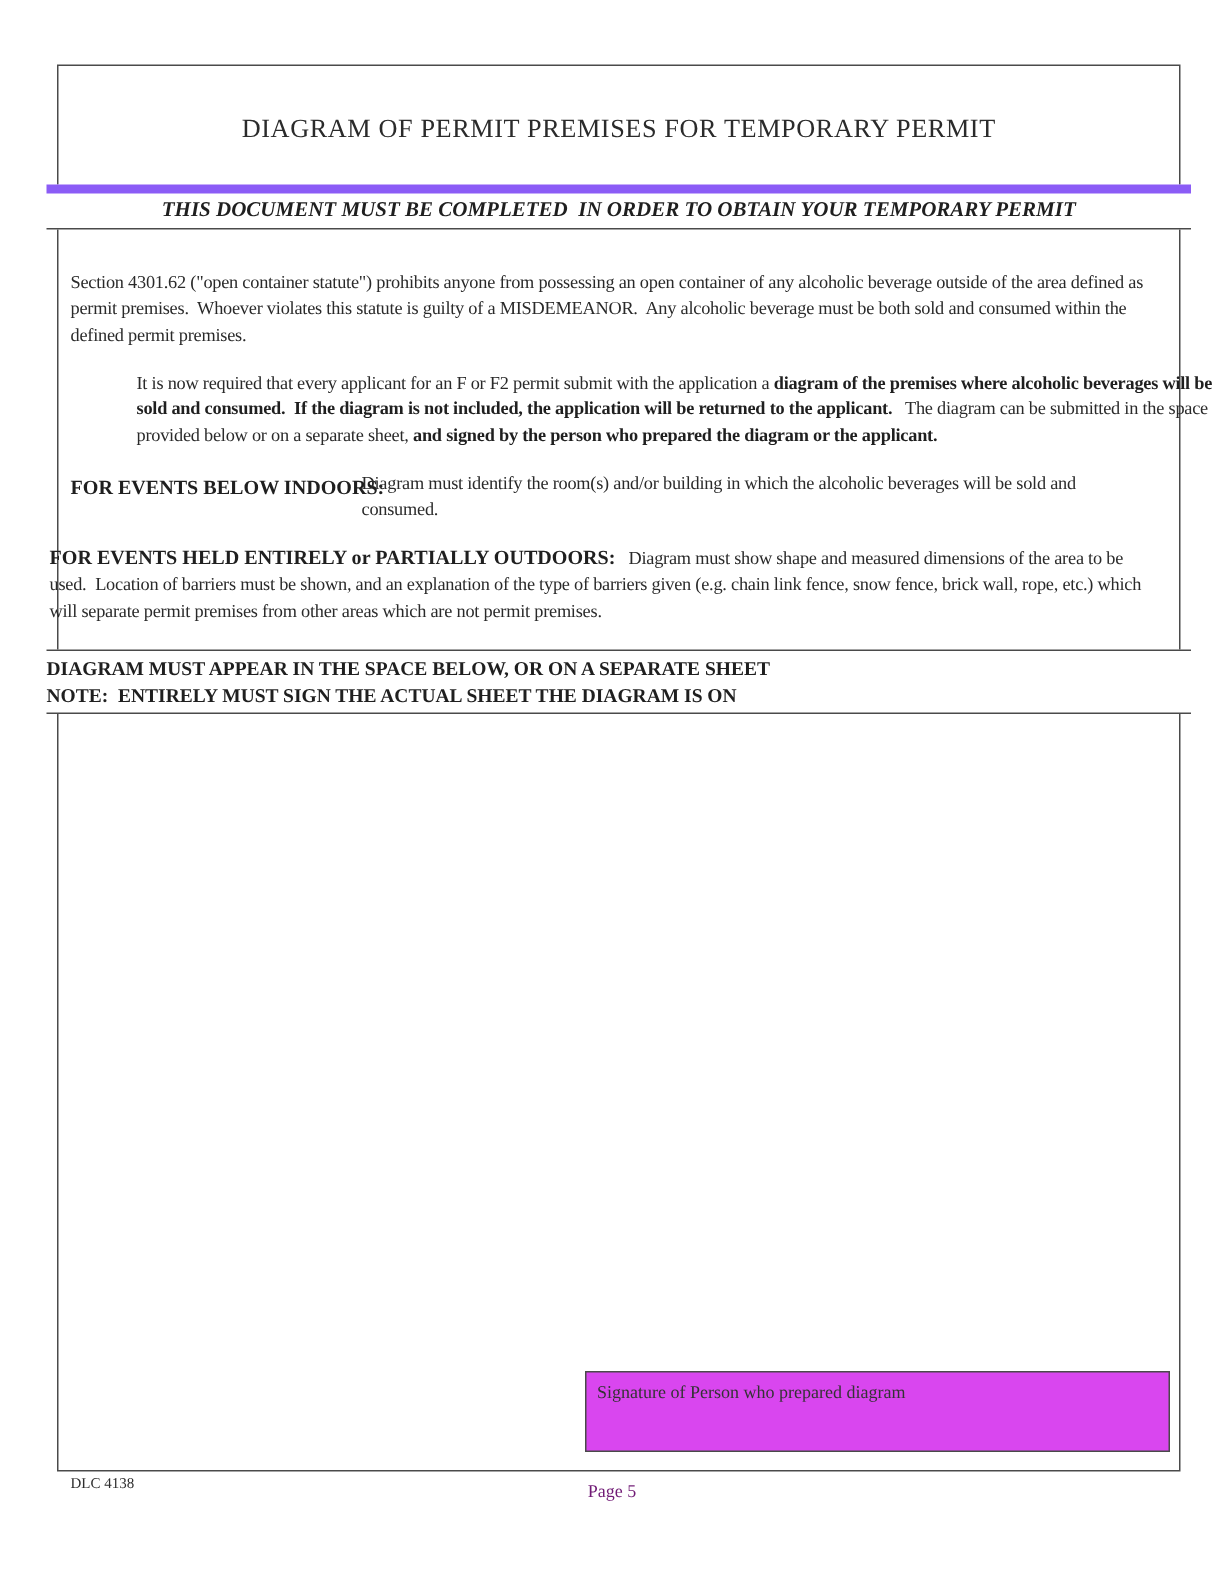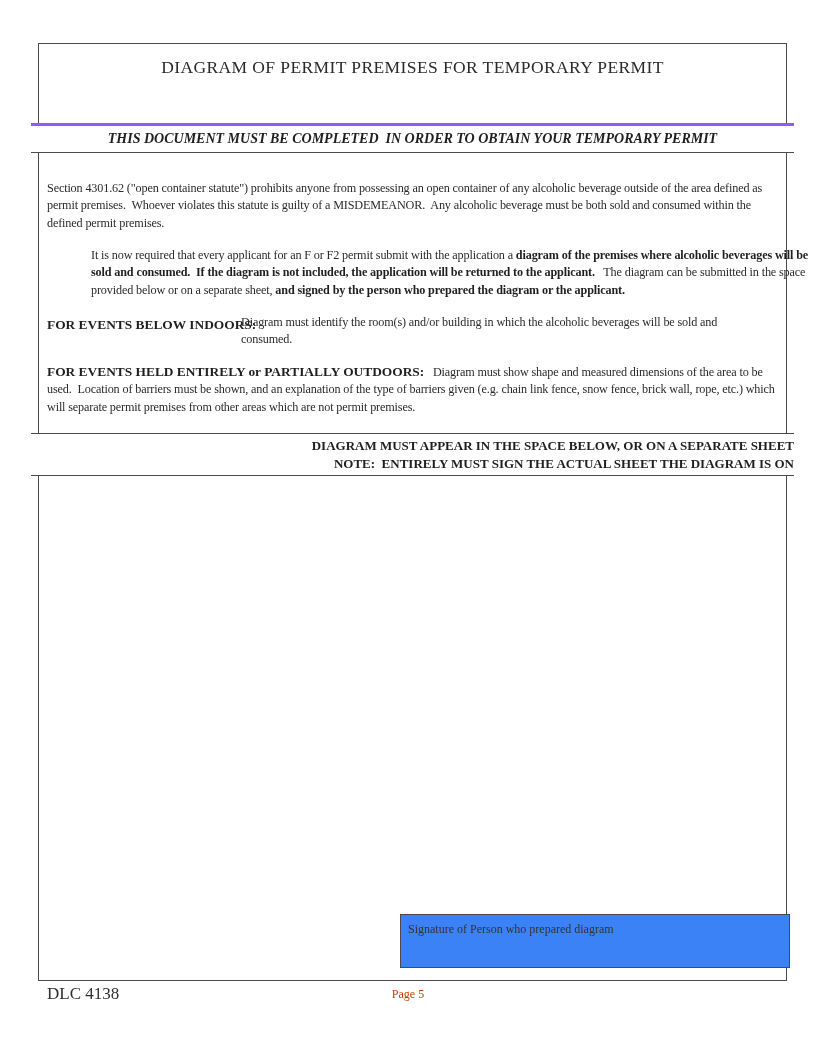--- a/index.html
+++ b/index.html
@@ -12,70 +12,70 @@
   }
   .sheet { position: relative; width: 816px; height: 1056px; background: #fff; }
   .abs { position: absolute; }
 
   .main-box {
     left: 38px; top: 43px; width: 749px; height: 938px;
     border: 1px solid #4a4a4a;
     background: #fff;
   }
   .title-wrap {
-    left: 38px; top: 28px; width: 749px; height: 78px;
+    left: 38px; top: 46px; width: 749px; height: 78px;
     display: flex; align-items: center; justify-content: center;
   }
   .title {
     font-size: 17.5px; font-weight: normal; letter-spacing: 0.4px;
     color: #2b2b2b; white-space: pre;
   }
   .subtitle-bar {
     left: 31px; top: 123px; width: 763px; height: 30px;
-    border-top: 3px solid #8b5cf6; border-bottom: 1px solid #4a4a4a;
+    border-top: 6px solid #8b5cf6; border-bottom: 1px solid #4a4a4a;
     background: #fff;
     display: flex; align-items: center; justify-content: center;
   }
   .subtitle-text {
     font-weight: bold; font-style: italic; font-size: 14px;
     color: #1f1f1f; white-space: pre;
   }
   .para {
     white-space: pre-wrap;
     font-size: 12.2px; line-height: 17.4px; letter-spacing: -0.15px;
   }
   .p1 { left: 47px; top: 180px; width: 737px; }
   .p2 { left: 47px; top: 247px; width: 737px; margin-left: 44px; }
-  .outdoors { left: 47px; top: 363px; width: 737px; }
+  .outdoors { left: 33px; top: 363px; width: 737px; }
   .b { font-weight: bold; color: #1f1f1f; }
   .run-label { font-weight: bold; font-size: 13.4px; letter-spacing: 0; color: #1f1f1f; }
   .indoors-label {
     left: 47px; top: 317px;
     font-weight: bold; font-size: 13.4px; color: #1f1f1f; white-space: pre;
   }
   .indoors-desc { left: 241px; top: 314px; width: 524px; }
   .diagram-header {
     left: 31px; top: 433px; width: 763px; height: 43px;
     border-top: 1px solid #4a4a4a; border-bottom: 1px solid #4a4a4a;
     background: #fff;
-    display: flex; flex-direction: column; align-items: flex-end; justify-content: center;
+    display: flex; flex-direction: column; align-items: flex-start; justify-content: center;
   }
   .diagram-header div {
     font-weight: bold; font-size: 13px; line-height: 18px;
     color: #1f1f1f; white-space: pre; text-align: center;
   }
   .diagram-space { left: 39px; top: 477px; width: 747px; height: 503px; }
   .signature-box {
-    left: 400px; top: 914px; width: 390px; height: 54px;
-    border: 1px solid #4a4a4a; background: #3b82f6;
+    left: 390px; top: 914px; width: 390px; height: 54px;
+    border: 1px solid #4a4a4a; background: #d946ef;
     padding: 4px 7px;
   }
   .signature-label { font-size: 12px; color: #333; }
-  .footer-form { left: 47px; top: 984px; font-size: 17px; color: #2e2e2e; }
-  .footer-page { left: 0; top: 987px; width: 816px; text-align: center; font-size: 12px; color: #c2410c; }
+  .footer-form { left: 47px; top: 984px; font-size: 10px; color: #2e2e2e; }
+  .footer-page { left: 0; top: 987px; width: 816px; text-align: center; font-size: 12px; color: #701a75; }
 </style>
 </head>
 <body>
 
 <div class="sheet">
 
   <div class="abs main-box"></div>
 
   <div class="abs title-wrap">
     <div class="title">DIAGRAM OF PERMIT PREMISES FOR TEMPORARY PERMIT</div>

